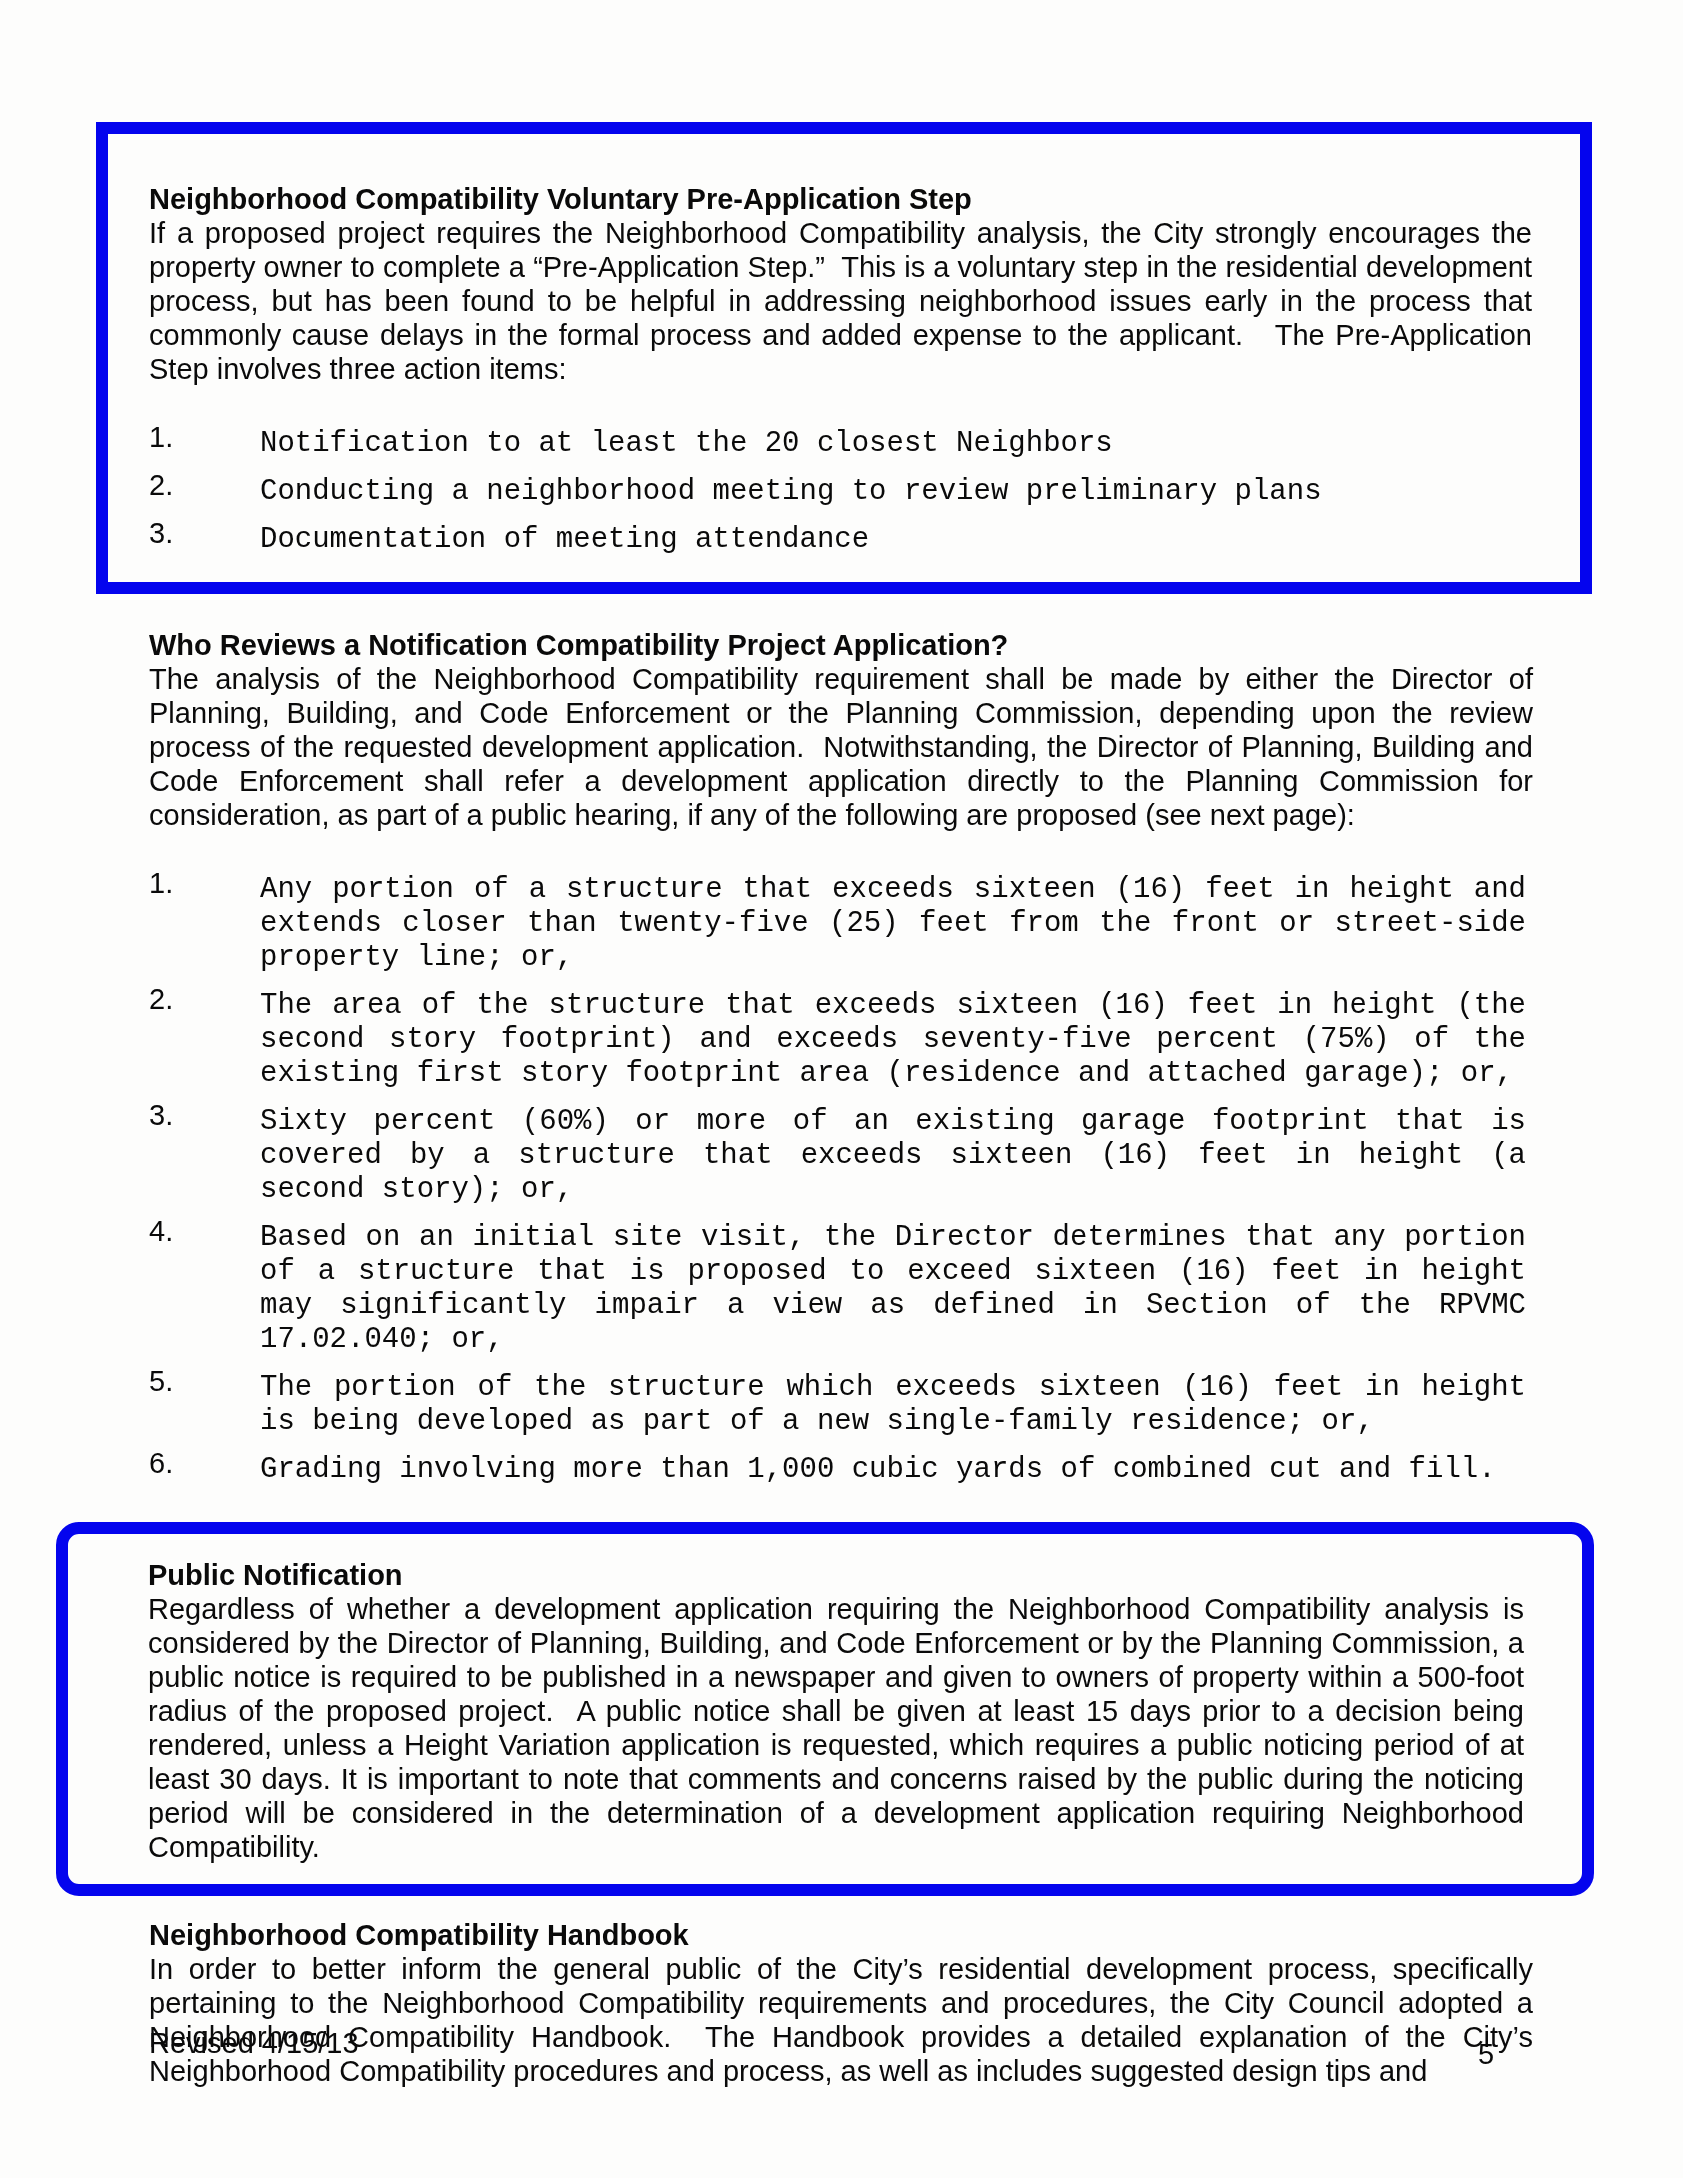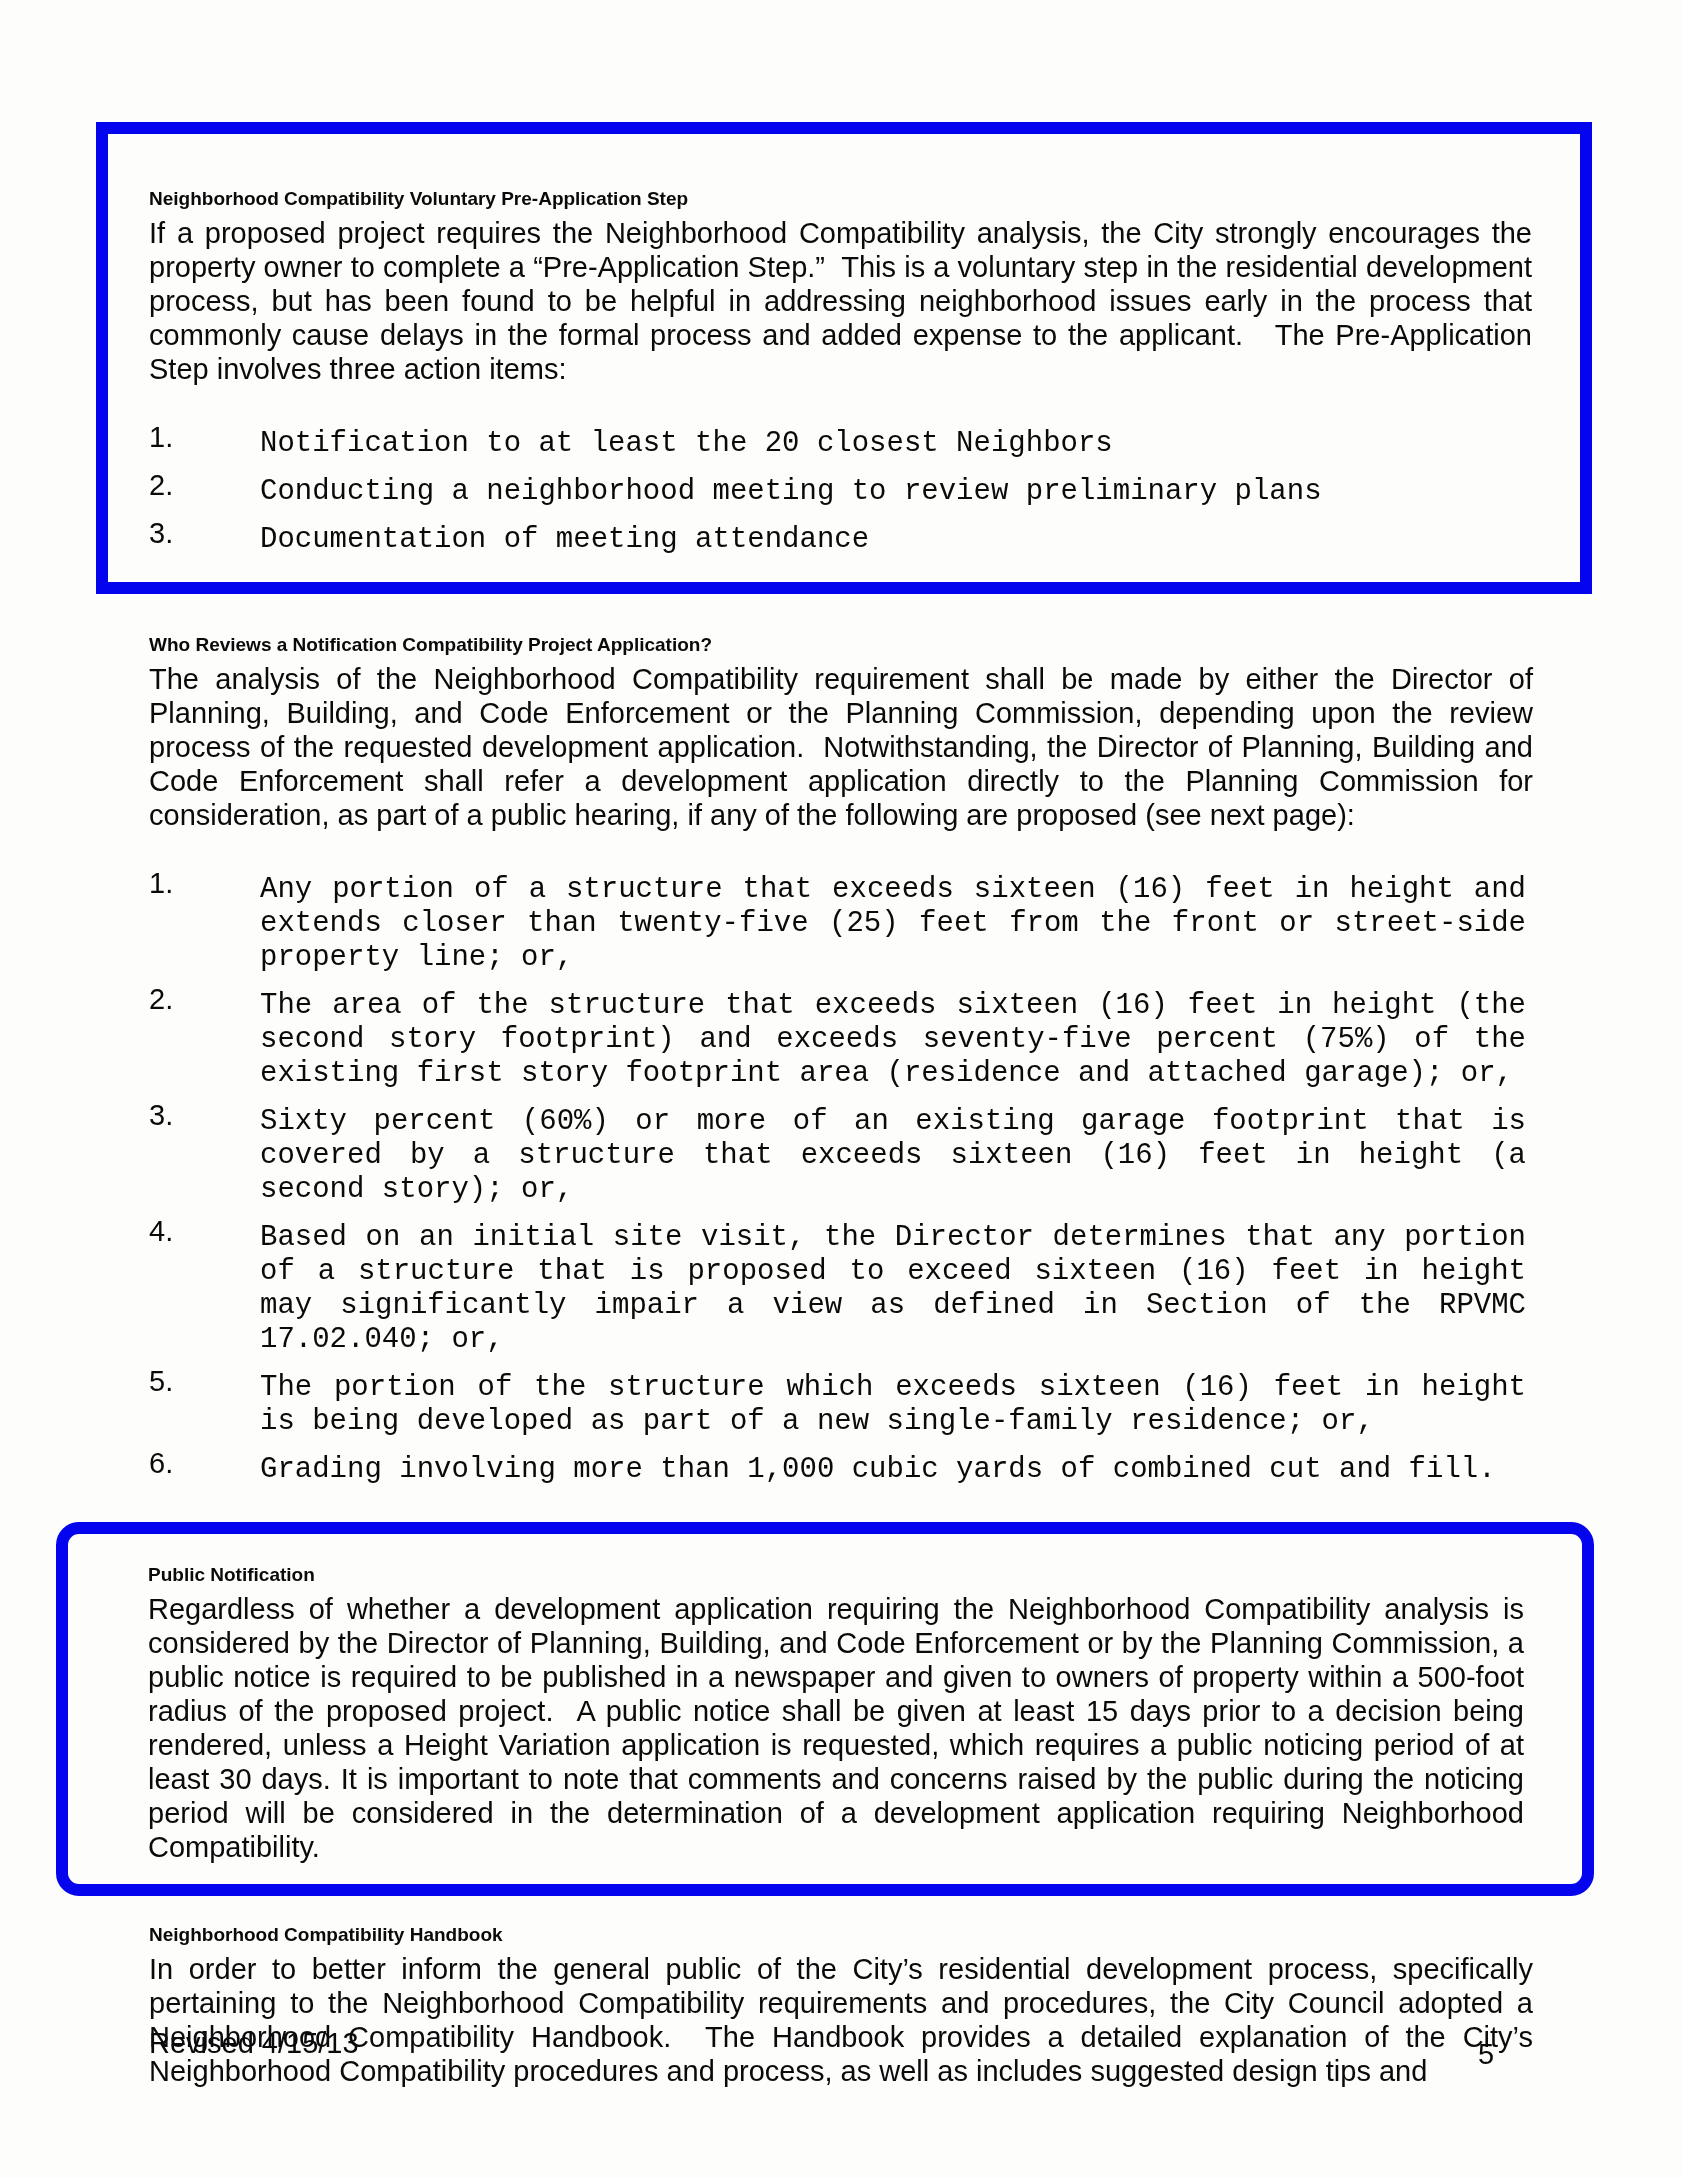--- a/index.html
+++ b/index.html
@@ -7,21 +7,21 @@
     position: relative;
     width: 1683px;
     height: 2178px;
     background: #fdfdfc;
     color: #0a0a0a;
     font-family: "Liberation Sans", "DejaVu Sans", sans-serif;
     font-size: 29px;
     line-height: 34px;
     overflow: hidden;
   }
-  .heading { font-weight: bold; margin: 0; font-size: 19px; line-height: 34px; }
+  .heading { font-weight: bold; margin: 0; font-size: 29px; line-height: 34px; }
   .para { margin: 0; text-align: justify; }
   .callout-box {
     border: 12px solid var(--accent, #0404ee);
     background: #fdfdfc;
   }
   .box-pre-application {
     margin: 122px 91px 0 96px;
     padding: 48px 48px 18px 41px;
   }
   .box-public-notification {

